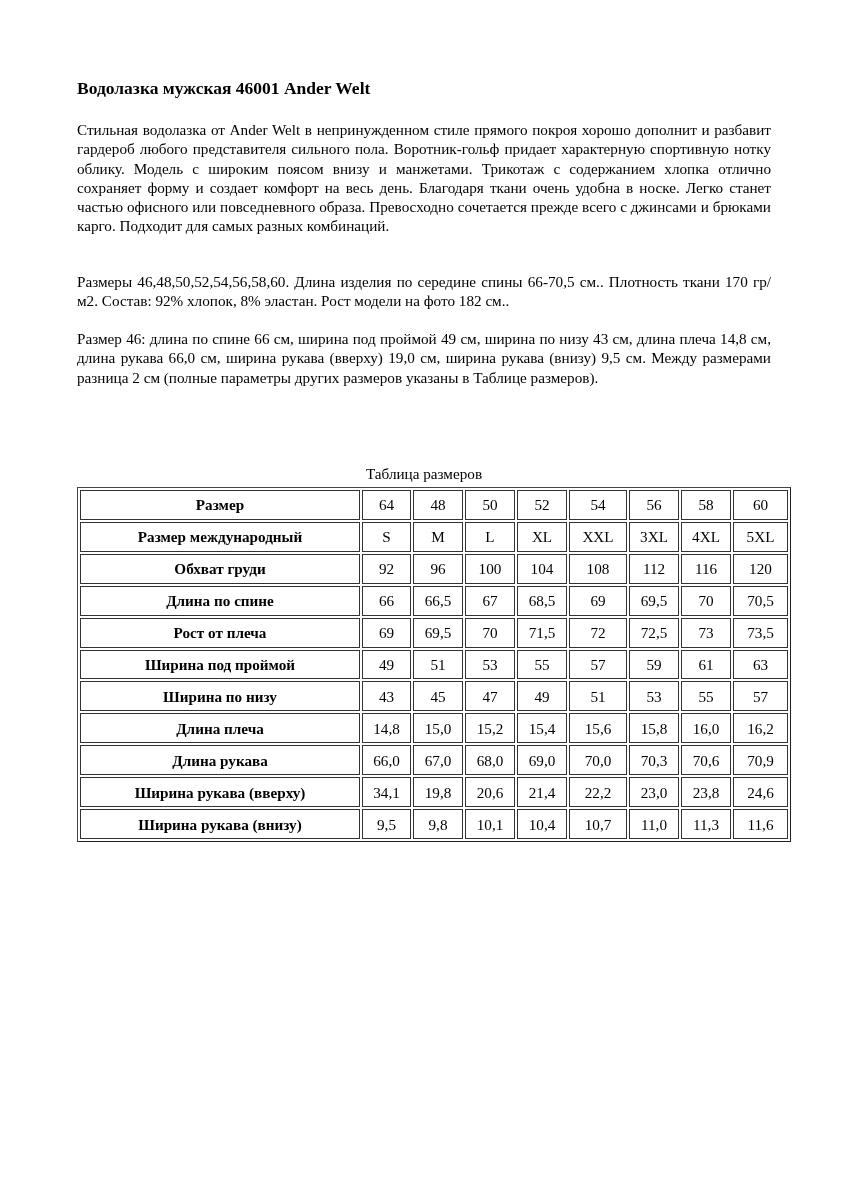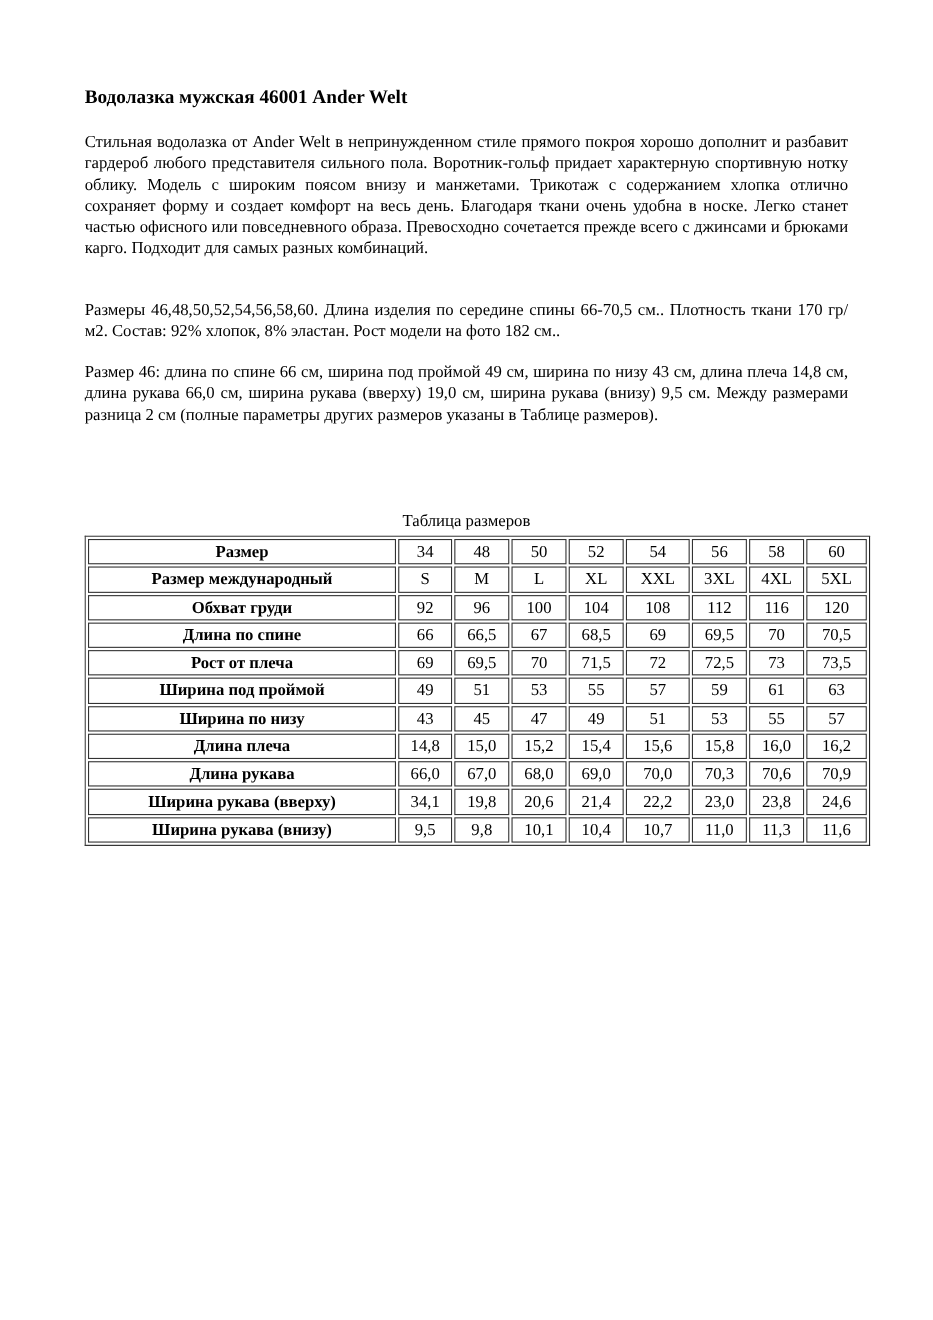--- a/index.html
+++ b/index.html
@@ -44,21 +44,21 @@
       top: 464px;
       text-align: center;
       font-size: 15.2px;
       line-height: 20px;
     }
     table.sizes {
       position: absolute;
       left: 77px;
       top: 487px;
       width: 694px;
-      height: 282px;
+      height: 355px;
       border: 1px solid #444;
       border-right-color: #222;
       border-bottom-color: #222;
       border-collapse: separate;
       border-spacing: 2px;
       font-size: 15.2px;
       table-layout: fixed;
     }
     table.sizes td {
       border: 1px solid #333;
@@ -91,21 +91,21 @@
     <col style="width:50px">
     <col style="width:50px">
     <col style="width:58px">
     <col style="width:50px">
     <col style="width:50px">
     <col style="width:55px">
   </colgroup>
   <tbody id="size-table-body">
       <tr>
         <td class="label">Размер</td>
-        <td>34</td>
+        <td>64</td>
         <td>48</td>
         <td>50</td>
         <td>52</td>
         <td>54</td>
         <td>56</td>
         <td>58</td>
         <td>60</td>
       </tr>
       <tr>
         <td class="label">Размер международный</td>

